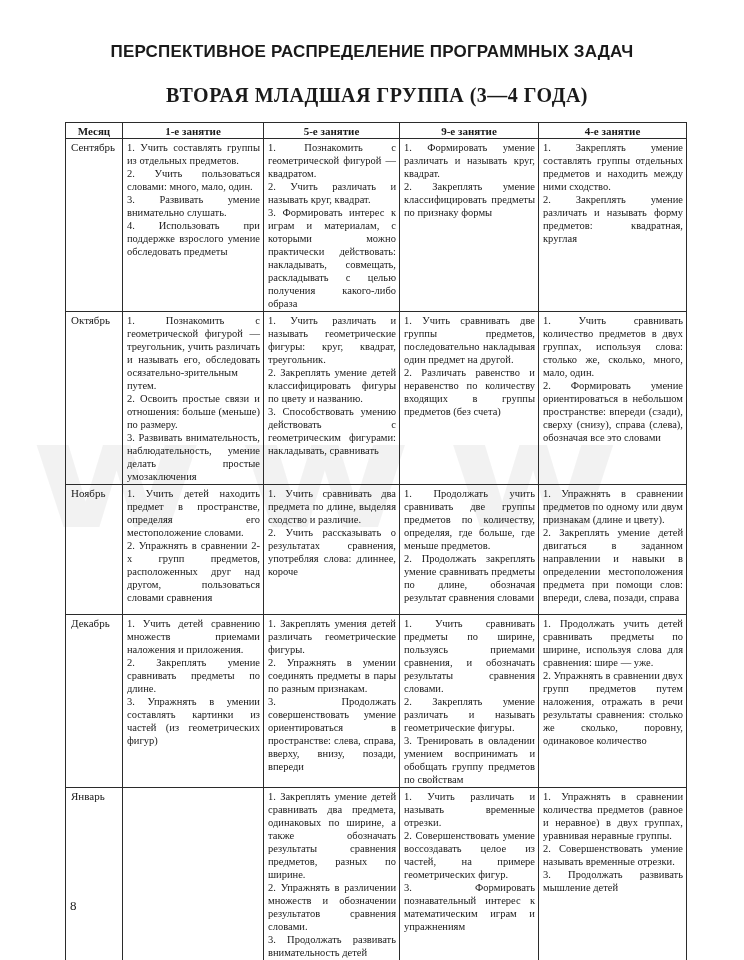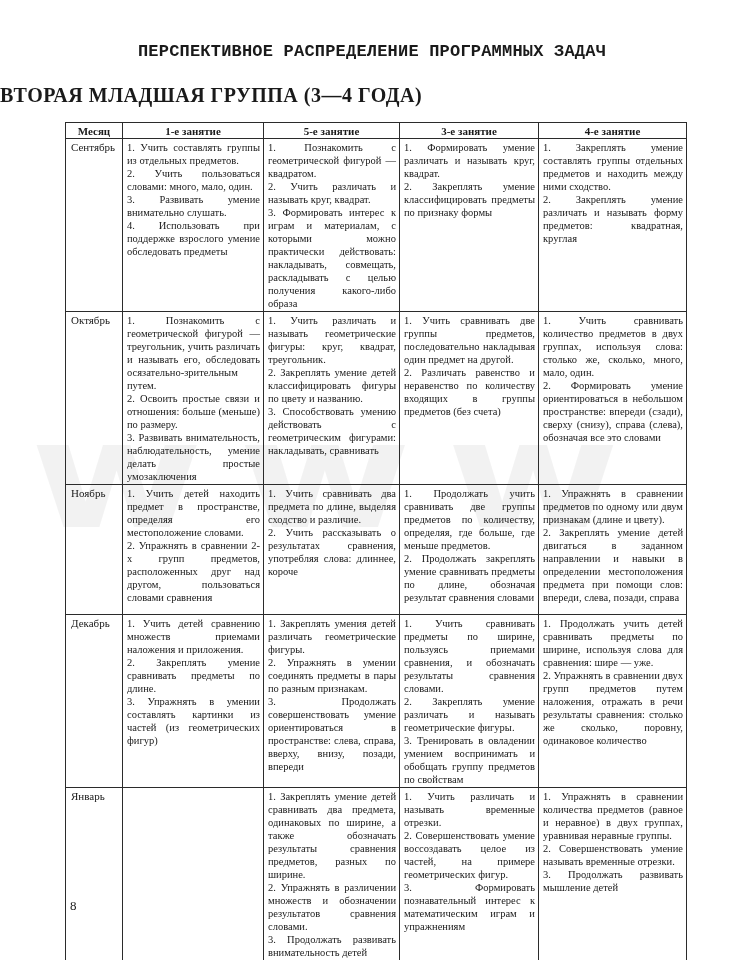--- a/index.html
+++ b/index.html
@@ -31,32 +31,32 @@
     white-space: nowrap;
     z-index: 0;
     user-select: none;
   }
   .doc-title {
     position: absolute;
     top: 42px;
     left: 0;
     width: 744px;
     text-align: center;
-    font-family: Liberation Mono, monospace;
+    font-family: Liberation Sans, sans-serif;
     font-weight: bold;
     font-size: 17px;
     letter-spacing: 0.2px;
     z-index: 2;
   }
   .doc-subtitle {
     position: absolute;
     top: 84px;
     left: 0;
     width: 588px;
-    text-align: left;
+    text-align: right;
     font-family: "Liberation Serif", serif;
     font-weight: bold;
     font-size: 20px;
     letter-spacing: 0.5px;
     z-index: 2;
   }
   .table-wrap {
     position: absolute;
     top: 122px;
     left: 65px;
@@ -126,21 +126,21 @@
       <col style="width:141px">
       <col style="width:136px">
       <col style="width:139px">
       <col style="width:148px">
     </colgroup>
     <thead>
       <tr>
         <th>Месяц</th>
         <th>1-е занятие</th>
         <th>5-е занятие</th>
-        <th>3-е занятие</th>
+        <th>9-е занятие</th>
         <th>4-е занятие</th>
       </tr>
     </thead>
     <tbody>
       <tr class="row-sep">
         <td class="month-cell">Сентябрь</td>
         <td>1. Учить составлять группы из отдельных предметов.
 2. Учить пользоваться словами: много, мало, один.
 3. Развивать умение внимательно слушать.
 4. Использовать при поддержке взрослого умение обследовать предметы</td>

